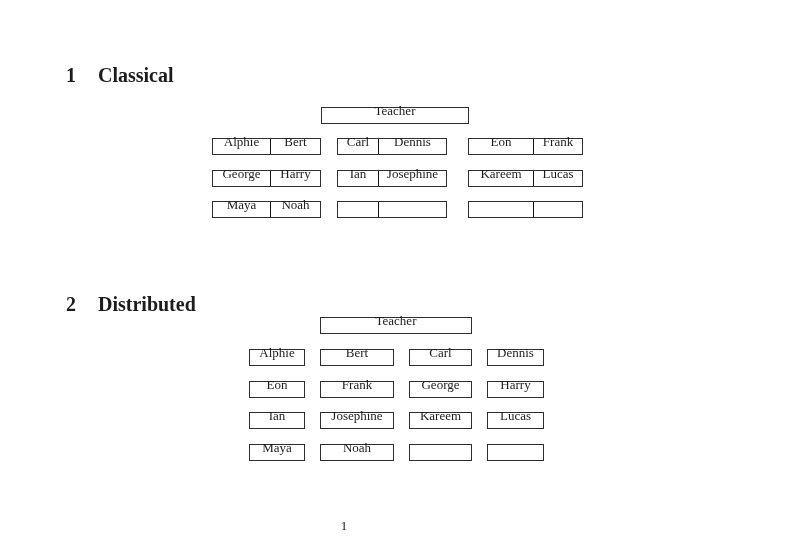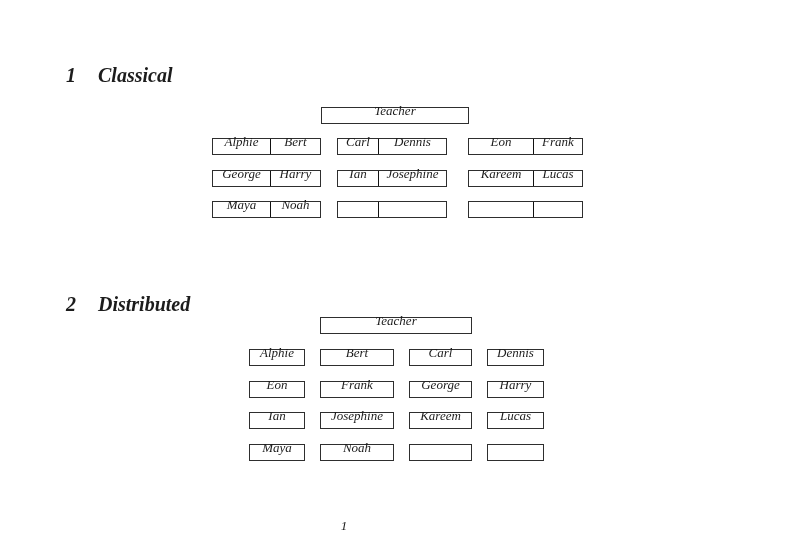--- a/index.html
+++ b/index.html
@@ -13,21 +13,20 @@
     background: #ffffff;
     font-family: "Liberation Serif", "DejaVu Serif", serif;
   }
   .page {
     position: relative;
     width: 688px;
     height: 560px;
     background: var(--background);
     color: var(--text);
     overflow: hidden;
-    font-style: italic;
   }
   .section-heading {
     position: absolute;
     font-weight: bold;
     font-size: 20px;
     line-height: 1.1;
     white-space: nowrap;
     color: var(--text);
   }
   .section-number {

